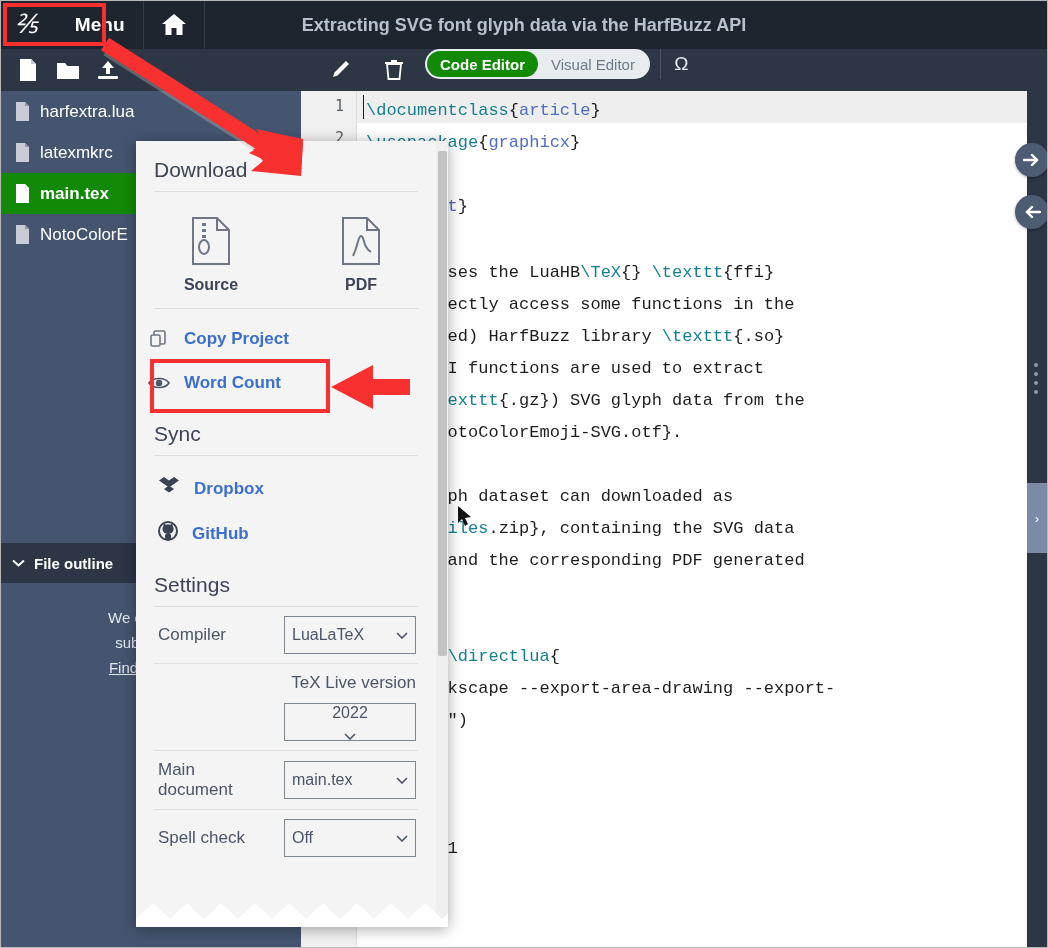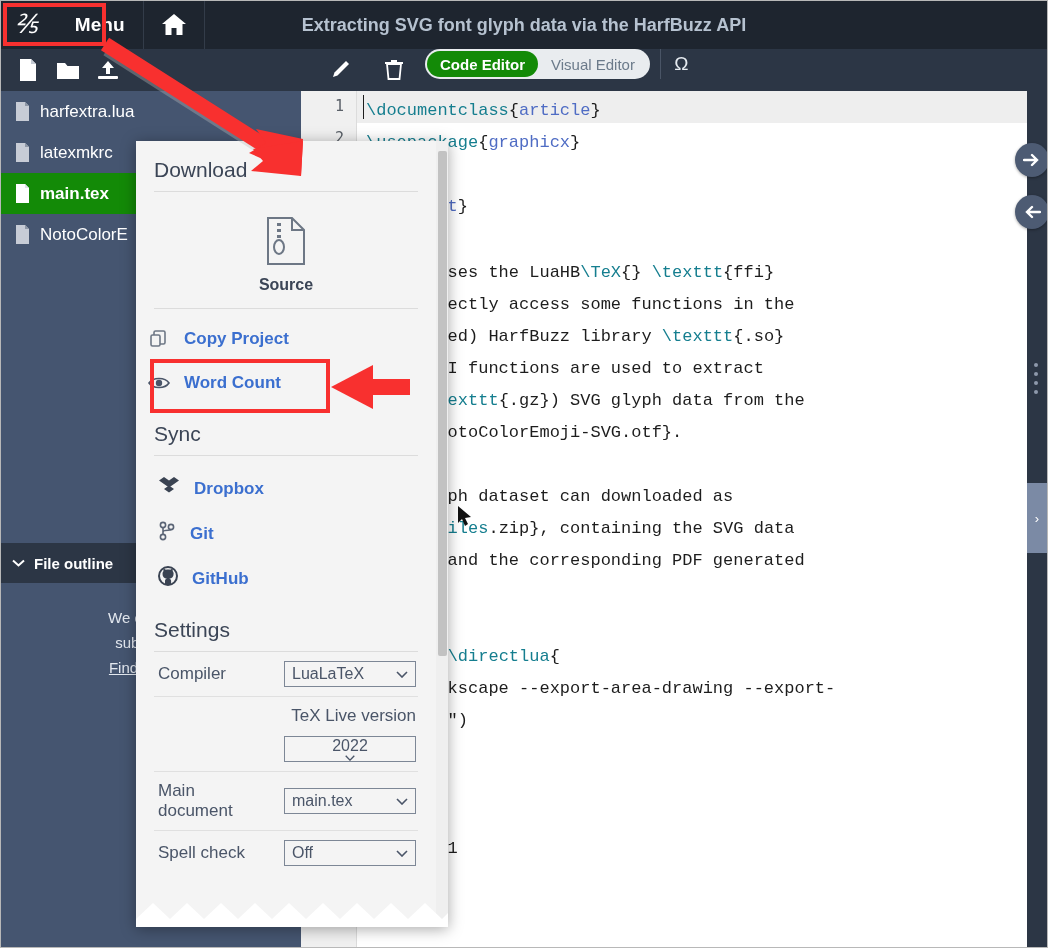--- a/index.html
+++ b/index.html
@@ -205,21 +205,21 @@
     display:flex; align-items:center; gap: 14px;
     padding: 10px 0 10px 22px; font-size: 17px; color: #3b6fcf; font-weight: 700;
   }
   .set-row {
     display:flex; align-items:center; justify-content: space-between;
     padding: 9px 20px 9px 22px; gap: 10px;
   }
   .set-row.wrap { flex-wrap: wrap; }
   .set-label { font-size: 17px; color: #4a5568; }
   .set-select {
-    min-width: 132px; height: 26px;
+    min-width: 132px; height: 38px;
     border: 1px solid #7d8796; background:#f4f4f4;
     display:flex; align-items:center; justify-content:space-between;
     padding: 0 7px; font-size: 16px; color: #4a5568;
   }
   .sel-chev { width:12px; height:7px; display:block; }
   .set-sep { height:1px; background:#e0e0e0; margin: 0 18px; }
 
   
   .torn { position:absolute; left:0; bottom:0; width:312px; height: 30px; }
 
@@ -387,20 +387,28 @@
           <svg width="42" height="50" viewBox="0 0 42 50">
             <path d="M3 2 h24 l12 12 v34 h-36 z" fill="none" stroke="#6d7785" stroke-width="2"></path>
             <path d="M27 2 v12 h12" fill="none" stroke="#6d7785" stroke-width="2"></path>
             <rect x="12" y="7" width="4" height="3" fill="#6d7785"></rect>
             <rect x="12" y="13" width="4" height="3" fill="#6d7785"></rect>
             <rect x="12" y="19" width="4" height="3" fill="#6d7785"></rect>
             <ellipse cx="14" cy="31" rx="5" ry="7" fill="none" stroke="#6d7785" stroke-width="2"></ellipse>
           </svg>
           <span class="dl-label">Source</span>
         </div>
+        <div class="dl-item">
+          <svg width="42" height="50" viewBox="0 0 42 50">
+            <path d="M3 2 h24 l12 12 v34 h-36 z" fill="none" stroke="#6d7785" stroke-width="2"></path>
+            <path d="M27 2 v12 h12" fill="none" stroke="#6d7785" stroke-width="2"></path>
+            <path d="M13 40 C18 30 18 20 21 20 C25 20 22 31 31 36" fill="none" stroke="#6d7785" stroke-width="2"></path>
+          </svg>
+          <span class="dl-label">PDF</span>
+        </div>
       </div>
 
       <div class="mp-divider"></div>
       <div style="height:8px"></div>
       <div class="act-row">
         <span class="ic">
           <svg width="20" height="20" viewBox="0 0 20 20">
             <rect x="5" y="2" width="11" height="13" rx="1.5" fill="none" stroke="#6d7785" stroke-width="1.6"></rect>
             <rect x="2" y="6" width="9" height="11" rx="1.5" fill="#f4f4f4" stroke="#6d7785" stroke-width="1.6"></rect>
           </svg>
@@ -423,31 +431,20 @@
       <div class="sync-row">
         <span class="ic">
           <svg width="22" height="20" viewBox="0 0 22 20">
             <path d="M6 1 L11 4.5 L6 8 L1 4.5 Z M16 1 L21 4.5 L16 8 L11 4.5 Z M6 8 L11 4.5 L16 8 L11 11.5 Z M6 13 L11 9.5 L16 13 L11 16.5 Z" fill="#3a4352"></path>
           </svg>
         </span>
         <span>Dropbox</span>
       </div>
       <div class="sync-row">
         <span class="ic">
-          <svg width="18" height="20" viewBox="0 0 18 20">
-            <circle cx="5" cy="4" r="2.6" fill="none" stroke="#5a6475" stroke-width="1.6"></circle>
-            <circle cx="5" cy="16" r="2.6" fill="none" stroke="#5a6475" stroke-width="1.6"></circle>
-            <circle cx="13" cy="6" r="2.6" fill="none" stroke="#5a6475" stroke-width="1.6"></circle>
-            <path d="M5 6.6 v6.8 M5 11 C5 8 13 10 13 8.6" fill="none" stroke="#5a6475" stroke-width="1.6"></path>
-          </svg>
-        </span>
-        <span>Git</span>
-      </div>
-      <div class="sync-row">
-        <span class="ic">
           <svg width="20" height="20" viewBox="0 0 20 20">
             <circle cx="10" cy="10" r="9" fill="none" stroke="#3a4352" stroke-width="2"></circle>
             <path d="M7 18 v-3 c0-1 0.5-2 2-2.2 c-3 -0.3 -4.5 -1.8 -4.5 -5 c0 -1.2 0.4 -2 1 -2.7 c-0.2 -0.6 -0.2 -1.6 0.1 -2.3 c0 0 0.9 -0.1 2.3 1 c1.4 -0.4 3 -0.4 4.3 0 c1.4 -1.1 2.3 -1 2.3 -1 c0.3 0.7 0.3 1.7 0.1 2.3 c0.6 0.7 1 1.5 1 2.7 c0 3.2 -1.5 4.7 -4.5 5 c1.5 0.2 2 1.2 2 2.2 v3" fill="#3a4352"></path>
           </svg>
         </span>
         <span>GitHub</span>
       </div>
 
       <div class="mp-section-title">Settings</div>
       <div class="mp-divider"></div>

